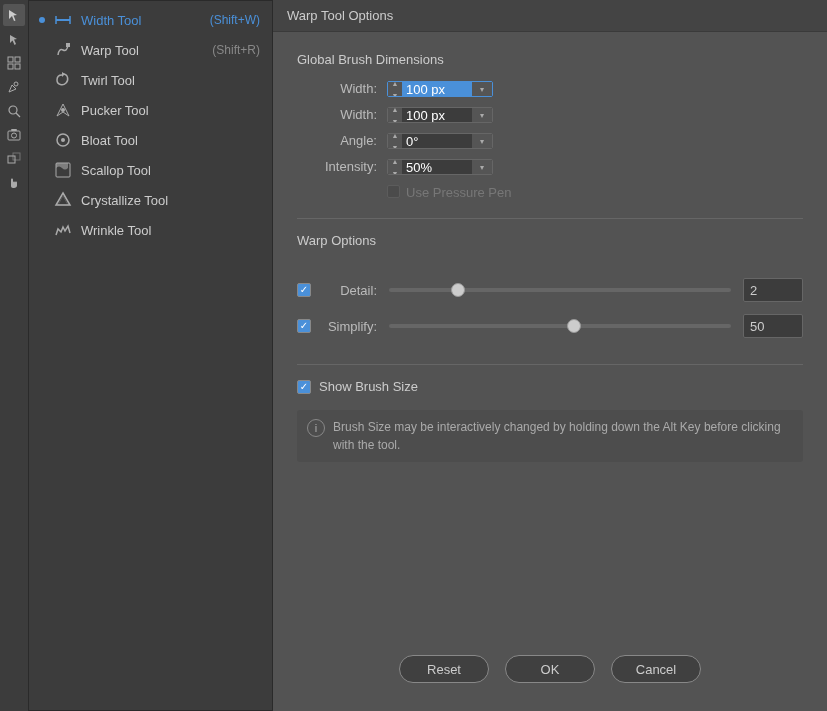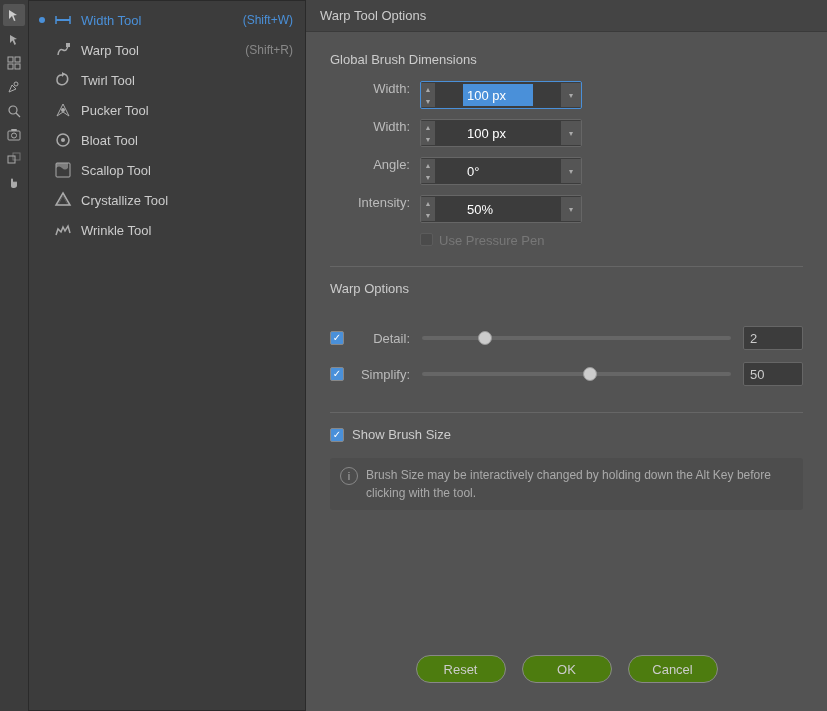--- a/index.html
+++ b/index.html
@@ -33,21 +33,21 @@
       justify-content: center;
       color: #aaa;
       font-size: 13px;
       cursor: pointer;
       border-radius: 2px;
     }
     .toolbar-icon.active { background: #555; color: #fff; }
 
     
     .dropdown-menu {
-      width: 278px;
+      width: 245px;
       background: #3c3c3c;
       border: 1px solid #2a2a2a;
       flex-shrink: 0;
       padding: 4px 0;
     }
     .menu-item {
       display: flex;
       align-items: center;
       padding: 5px 12px 5px 10px;
       cursor: pointer;
@@ -128,23 +128,22 @@
       color: #bbb;
       font-size: 13px;
       flex-shrink: 0;
     }
     .input-group {
       display: flex;
       align-items: center;
       border: 1.5px solid #4a90d9;
       border-radius: 2px;
       background: #3c3c3c;
-      height: 28px;
+      height: 16px;
       overflow: hidden;
-      gap: 28px;
     }
     .input-group.no-focus {
       border-color: #666;
     }
     .spin-buttons {
       display: flex;
       flex-direction: column;
       height: 24px;
       width: 14px;
       background: #555;
@@ -327,21 +326,21 @@
       display: flex;
       justify-content: center;
       gap: 16px;
       margin-top: auto;
       padding-bottom: 8px;
     }
     .dialog-btn {
       height: 28px;
       min-width: 90px;
       padding: 0 20px;
-      background: #4d7c0f;
+      background: #404040;
       border: 1px solid #888;
       border-radius: 14px;
       color: #ccc;
       font-size: 13px;
       cursor: pointer;
     }
   </style>
 </head>
 <body>
 

